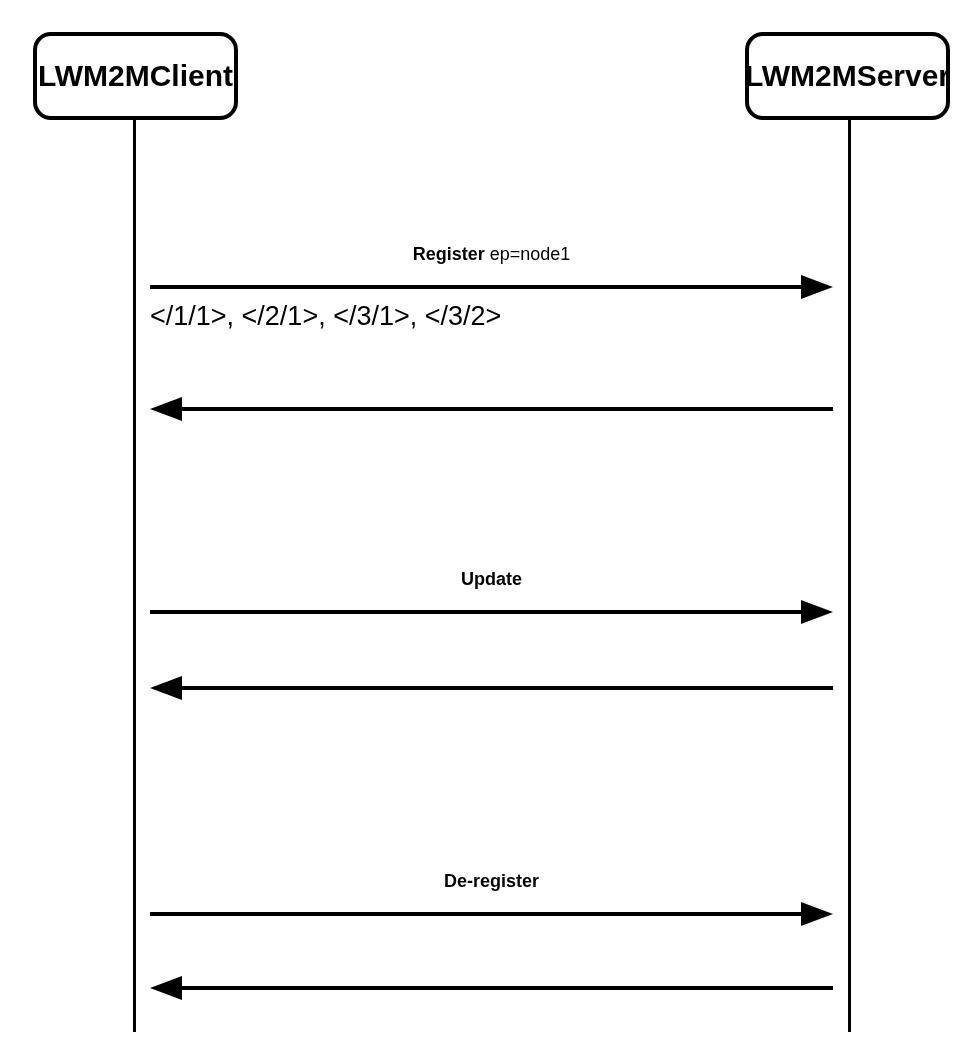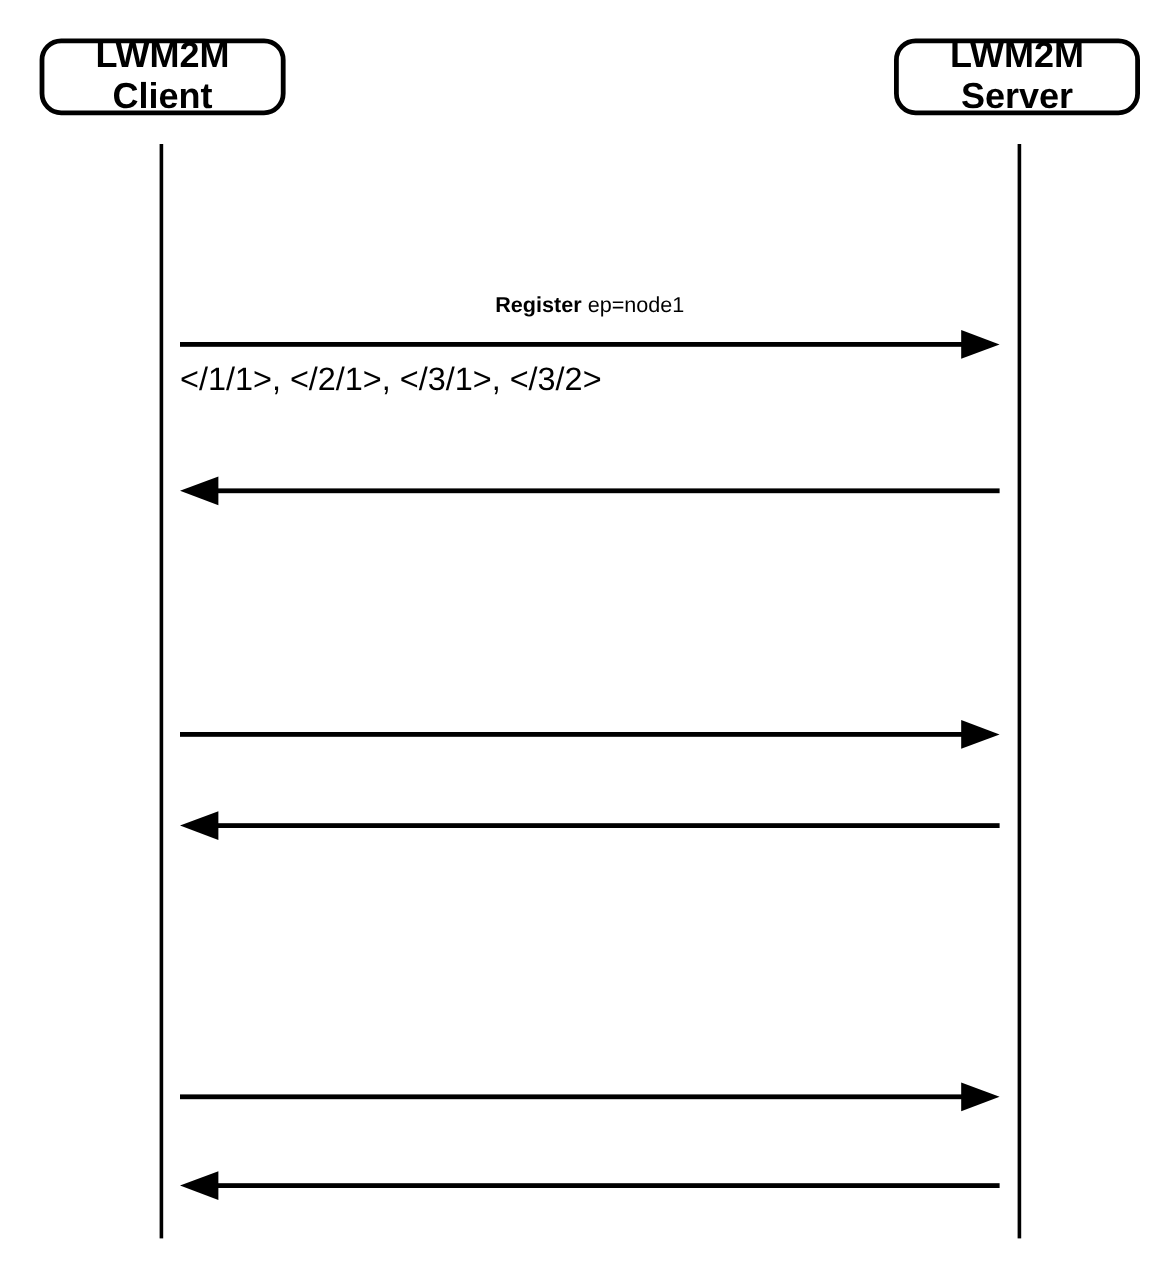--- a/index.html
+++ b/index.html
@@ -14,27 +14,27 @@
     width: 980px;
     height: 1061px;
     background: #ffffff;
     overflow: hidden;
   }
   
   .actor-box {
     position: absolute;
     top: 32px;
     width: 205px;
-    height: 64px;
+    height: 88px;
     box-sizing: border-box;
     background: #ffffff;
     border: 4px solid #000000;
     border-radius: 18px;
     display: flex;
-    flex-direction: column;
+    flex-direction: row;
     align-items: center;
     justify-content: center;
     font-weight: bold;
     font-size: 30px;
     line-height: 1.15;
     text-align: center;
   }
   .actor-client { left: 33px; }
   .actor-server { left: 745px; }
   
@@ -117,30 +117,36 @@
     <span class="shaft"></span>
     <span class="head"></span>
   </div>
   <div class="msg-sublabel" style="top:302px">&lt;/1/1&gt;, &lt;/2/1&gt;, &lt;/3/1&gt;, &lt;/3/2&gt;</div>
 
   <div class="arrow left" style="top:397px">
     <span class="shaft"></span>
     <span class="head"></span>
   </div>
 
+  <div class="msg-label" style="top:570px">
+    <span class="bold">Update</span><span></span>
+  </div>
   <div class="arrow right" style="top:600px">
     <span class="shaft"></span>
     <span class="head"></span>
   </div>
 
   <div class="arrow left" style="top:676px">
     <span class="shaft"></span>
     <span class="head"></span>
   </div>
 
+  <div class="msg-label" style="top:872px">
+    <span class="bold">De-register</span><span></span>
+  </div>
   <div class="arrow right" style="top:902px">
     <span class="shaft"></span>
     <span class="head"></span>
   </div>
 
   <div class="arrow left" style="top:976px">
     <span class="shaft"></span>
     <span class="head"></span>
   </div>
 

